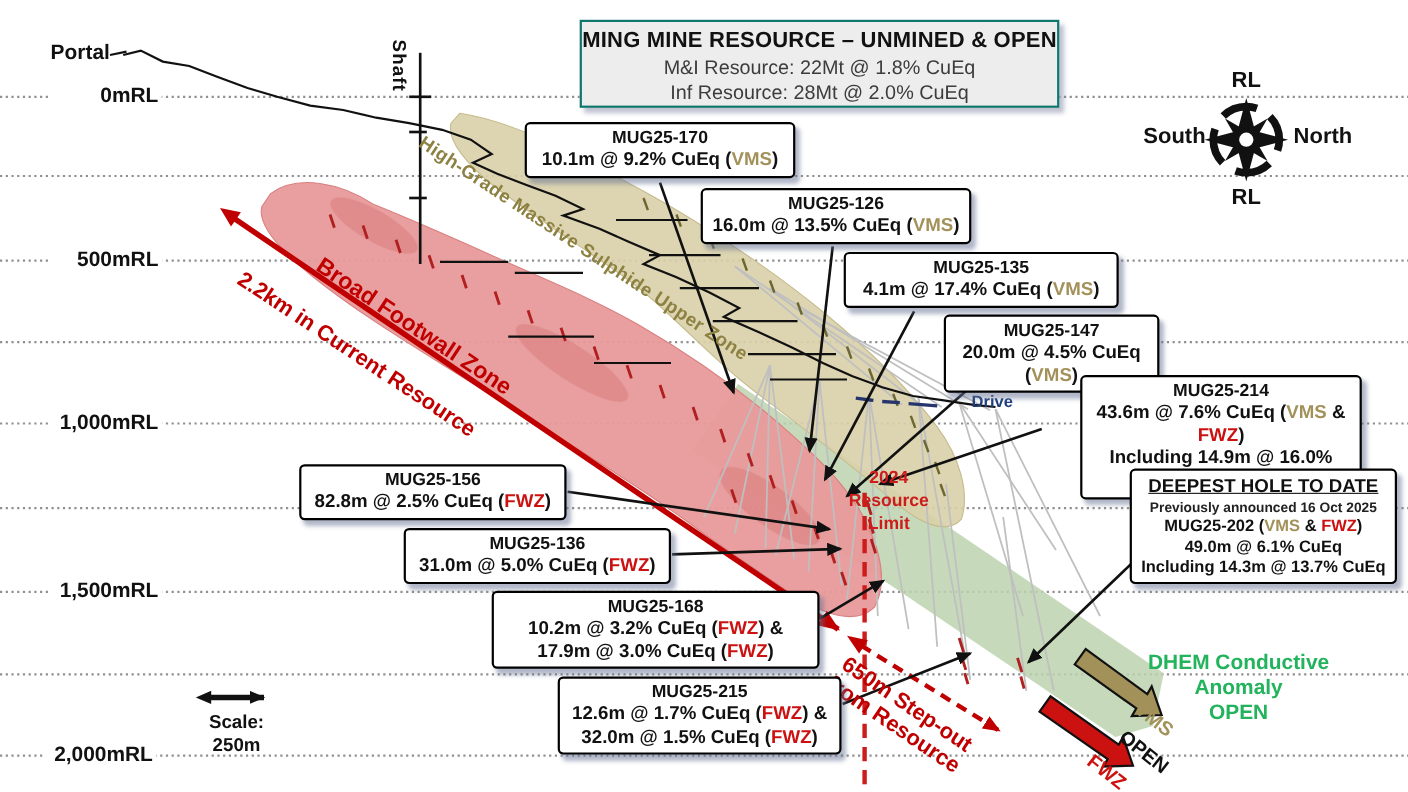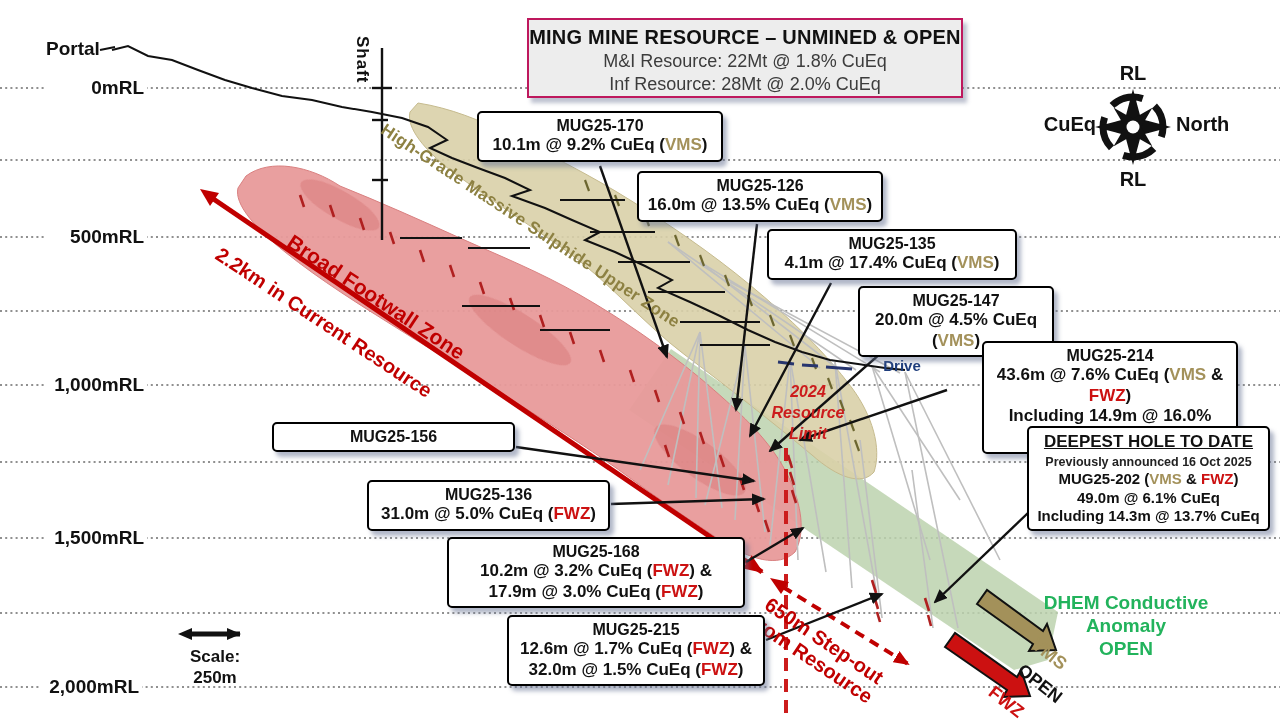--- a/index.html
+++ b/index.html
@@ -7,21 +7,21 @@
          font-family:"Liberation Sans","DejaVu Sans",sans-serif;color:#111;}
   #gfx{position:absolute;left:0;top:0;width:1280px;height:720px;}
 
   .abslabel{position:absolute;white-space:nowrap;}
   .rl-label{font-size:19px;font-weight:800;color:#111;background:#fff;text-align:right;
             width:96px;padding:0 3px;}
   .portal{font-size:19px;font-weight:800;}
   .shaft{font-size:17px;font-weight:800;writing-mode:vertical-rl;letter-spacing:1px;}
 
   .titlebox{position:absolute;left:527px;top:18px;width:436px;height:80px;background:#ededed;
-            border:2px solid #be185d;box-shadow:4px 5px 4px rgba(110,120,150,.45);
+            border:2px solid #0f766e;box-shadow:4px 5px 4px rgba(110,120,150,.45);
             text-align:center;padding-top:6px;box-sizing:border-box;}
   .titlebox .t1{font-size:20px;font-weight:800;letter-spacing:.2px;}
   .titlebox .t2{font-size:18px;font-weight:500;color:#3c3c3c;margin-top:2px;}
 
   .callout{position:absolute;background:#fff;border:2.5px solid #000;border-radius:5px;
            box-shadow:4px 5px 4px rgba(100,112,145,.5);text-align:center;
            padding:4px 6px;box-sizing:border-box;z-index:6;}
   .co-title{font-size:16px;font-weight:800;}
   .co-title.u{text-decoration:underline;font-size:17px;}
   .co-line{font-size:17px;font-weight:800;line-height:1.22;}
@@ -34,22 +34,22 @@
   .zone-upper{left:388px;top:120px;transform:rotate(33.5deg);transform-origin:0 0;
               color:#8d8142;font-size:17px;font-weight:700;letter-spacing:.4px;}
   .zone-bfz{left:296px;top:230px;transform:rotate(33.5deg);transform-origin:0 0;
             color:#c00000;font-size:21px;font-weight:800;}
   .zone-22km{left:224px;top:243px;transform:rotate(33.5deg);transform-origin:0 0;
              color:#c00000;font-size:20px;font-weight:800;}
   .stepout{left:760px;top:584px;width:170px;transform:rotate(34deg);transform-origin:0 0;
            color:#c00000;font-size:20px;font-weight:800;text-align:center;line-height:1.1;white-space:normal;}
   .drive{left:860px;top:340px;width:84px;text-align:center;color:#1e3d7c;
          font-size:15px;font-weight:800;line-height:1.15;white-space:normal;}
-  .limit{left:764px;top:382px;width:88px;text-align:center;color:#cc1c1c;
-         font-size:16px;font-weight:800;line-height:1.3;white-space:normal;font-style:italic;}
+  .limit{left:764px;top:425px;width:88px;text-align:center;color:#cc1c1c;
+         font-size:16px;font-weight:800;line-height:1.3;white-space:normal;}
   .dhem{left:1030px;top:592px;width:192px;text-align:center;color:#22b35c;
         font-size:19px;font-weight:800;line-height:1.2;white-space:normal;}
   .arr-vms{left:1040px;top:634px;transform:rotate(38deg);transform-origin:0 0;
            color:#a3915a;font-size:18px;font-weight:800;}
   .arr-open{left:1026px;top:660px;transform:rotate(38deg);transform-origin:0 0;
             color:#111;font-size:18px;font-weight:800;}
   .arr-fwz{left:997px;top:682px;transform:rotate(38deg);transform-origin:0 0;
            color:#cc1111;font-size:18px;font-weight:800;}
   .compass-lbl{font-size:20px;font-weight:800;}
   .scale-lbl{left:168px;top:646px;width:94px;text-align:center;font-size:17px;
@@ -264,21 +264,21 @@
   <div class="abslabel portal" style="left:46px;top:38px">Portal</div>
   <div class="abslabel shaft" style="left:352px;top:36px">Shaft</div>
   <div class="abslabel rl-label" style="left:45px;top:77px">0mRL</div>
   <div class="abslabel rl-label" style="left:45px;top:226px">500mRL</div>
   <div class="abslabel rl-label" style="left:45px;top:374px">1,000mRL</div>
   <div class="abslabel rl-label" style="left:45px;top:527px">1,500mRL</div>
   <div class="abslabel rl-label" style="left:40px;top:676px">2,000mRL</div>
 
   <div class="abslabel compass-lbl" style="left:1108px;top:62px;width:50px;text-align:center">RL</div>
   <div class="abslabel compass-lbl" style="left:1108px;top:168px;width:50px;text-align:center">RL</div>
-  <div class="abslabel compass-lbl" style="left:1030px;top:113px;width:66px;text-align:right">CuEq</div>
+  <div class="abslabel compass-lbl" style="left:1030px;top:113px;width:66px;text-align:right">South</div>
   <div class="abslabel compass-lbl" style="left:1176px;top:113px">North</div>
 
   <div class="abslabel zone-upper">High-Grade Massive Sulphide Upper Zone</div>
   <div class="abslabel zone-bfz">Broad Footwall Zone</div>
   <div class="abslabel zone-22km">2.2km in Current Resource</div>
   <div class="abslabel drive">
     <div>805L Exp</div>
     <div>Drive</div>
   </div>
   <div class="abslabel limit">
@@ -326,20 +326,21 @@
     </div>
   <div class="callout deep" style="left:1027px;top:426px;width:243px">
       <div class="co-title u">DEEPEST HOLE TO DATE</div>
       <div class="co-line"><span class="seg-sm">Previously announced 16 Oct 2025</span></div>
       <div class="co-line"><span class="seg-k">MUG25-202 (</span><span class="seg-v">VMS</span><span class="seg-k"> &amp; </span><span class="seg-f">FWZ</span><span class="seg-k">)</span></div>
       <div class="co-line"><span class="seg-k">49.0m @ 6.1% CuEq</span></div>
       <div class="co-line"><span class="seg-k">Including 14.3m @ 13.7% CuEq</span></div>
     </div>
   <div class="callout" style="left:272px;top:422px;width:243px">
       <div class="co-title">MUG25-156</div>
+      <div class="co-line"><span class="seg-k">82.8m @ 2.5% CuEq (</span><span class="seg-f">FWZ</span><span class="seg-k">)</span></div>
     </div>
   <div class="callout" style="left:367px;top:480px;width:243px">
       <div class="co-title">MUG25-136</div>
       <div class="co-line"><span class="seg-k">31.0m @ 5.0% CuEq (</span><span class="seg-f">FWZ</span><span class="seg-k">)</span></div>
     </div>
   <div class="callout" style="left:447px;top:537px;width:298px">
       <div class="co-title">MUG25-168</div>
       <div class="co-line"><span class="seg-k">10.2m @ 3.2% CuEq (</span><span class="seg-f">FWZ</span><span class="seg-k">) &amp;</span></div>
       <div class="co-line"><span class="seg-k">17.9m @ 3.0% CuEq (</span><span class="seg-f">FWZ</span><span class="seg-k">)</span></div>
     </div>

